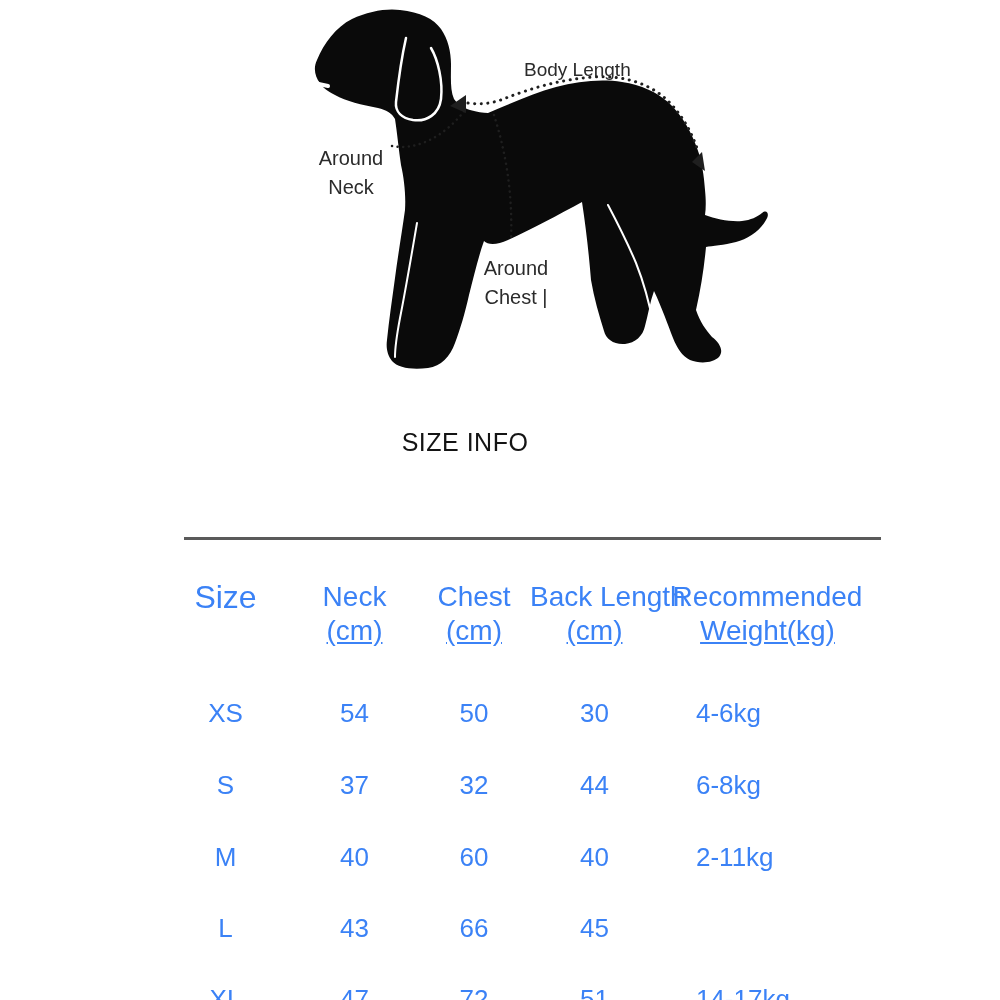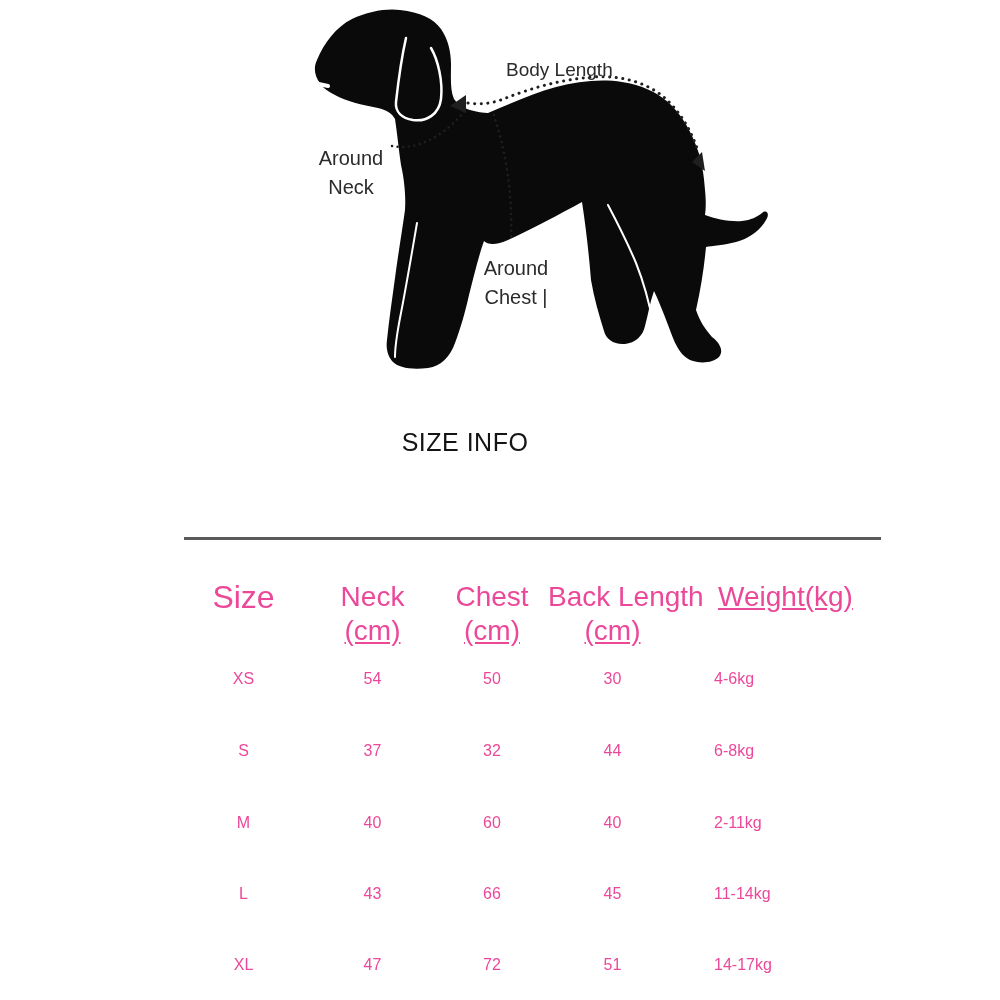--- a/index.html
+++ b/index.html
@@ -23,21 +23,21 @@
     width: 500px;
     height: 400px;
   }
   .diagram-label {
     position: absolute;
     color: #2b2b2b;
     font-size: 19px;
     line-height: 29px;
     white-space: nowrap;
   }
-  .label-body-length { left: 506px; top: 55px; }
+  .label-body-length { left: 524px; top: 55px; }
   .label-around-neck { left: 308px; top: 144px; width: 86px; text-align: center; font-size: 20px; }
   .label-around-chest { left: 473px; top: 254px; width: 86px; text-align: center; font-size: 20px; }
   .section-title {
     position: absolute;
     left: 350px;
     top: 428px;
     width: 230px;
     text-align: center;
     font-size: 25px;
     color: #141414;
@@ -47,44 +47,44 @@
   .divider {
     position: absolute;
     left: 184px;
     top: 537px;
     width: 697px;
     height: 3px;
     background: #5a5a5a;
   }
   .size-table {
     position: absolute;
-    left: 196px;
+    left: 178px;
     top: 0;
     width: 698px;
     height: 768px;
-    color: #ec4899;
+    color: #3b82f6;
   }
   .grid-row {
     position: absolute;
     left: 0;
     width: 698px;
     display: grid;
     grid-template-columns: 113px 127px 112px 129px 217px;
   }
   .grid-row > div {
     text-align: center;
     white-space: nowrap;
   }
   .thead { top: 580px; }
   .thead .h-main { font-size: 28px; line-height: 34px; }
   .thead .h-sub  { font-size: 28px; line-height: 34px; text-decoration: underline; }
   .thead .col-1 .h-main { font-size: 32px; }
   .col-1 { padding-right: 18px; }
   .col-5.data-cell { text-align: left !important; padding-left: 37px; }
-  .trow { font-size: 16px; line-height: 30px; }
+  .trow { font-size: 26px; line-height: 30px; margin-top: 34px; }
   .r0 { top: 664px; }
   .r1 { top: 736px; }
   .r2 { top: 808px; }
   .r3 { top: 879px; }
   .r4 { top: 950px; }
 </style>
 </head>
 <body>
 
 <div id="canvas">
@@ -180,20 +180,21 @@
       </div>
       <div class="col-3">
         <div class="h-main">Chest</div>
         <div class="h-sub">(cm)</div>
       </div>
       <div class="col-4">
         <div class="h-main">Back Length</div>
         <div class="h-sub">(cm)</div>
       </div>
       <div class="col-5">
+        <div class="h-main">Recommended</div>
         <div class="h-sub">Weight(kg)</div>
       </div>
     </div>
 
     <div class="grid-row trow r0">
       <div class="col-1 data-cell">XS</div>
       <div class="col-2 data-cell">54</div>
       <div class="col-3 data-cell">50</div>
       <div class="col-4 data-cell">30</div>
       <div class="col-5 data-cell">4-6kg</div>
@@ -213,21 +214,20 @@
       <div class="col-3 data-cell">60</div>
       <div class="col-4 data-cell">40</div>
       <div class="col-5 data-cell">2-11kg</div>
     </div>
 
     <div class="grid-row trow r3">
       <div class="col-1 data-cell">L</div>
       <div class="col-2 data-cell">43</div>
       <div class="col-3 data-cell">66</div>
       <div class="col-4 data-cell">45</div>
-      <div class="col-5 data-cell">11-14kg</div>
     </div>
 
     <div class="grid-row trow r4">
       <div class="col-1 data-cell">XL</div>
       <div class="col-2 data-cell">47</div>
       <div class="col-3 data-cell">72</div>
       <div class="col-4 data-cell">51</div>
       <div class="col-5 data-cell">14-17kg</div>
     </div>
 

